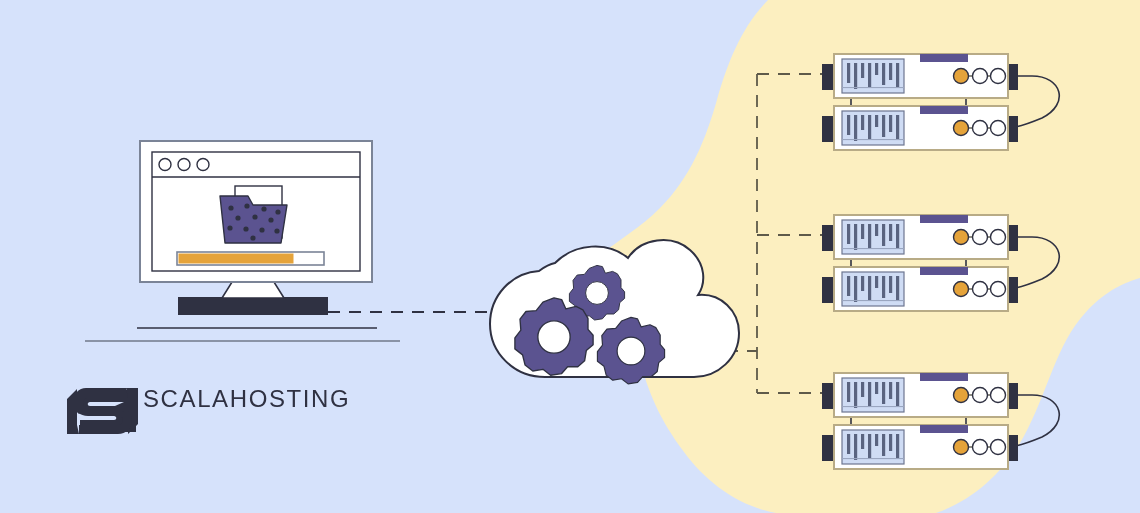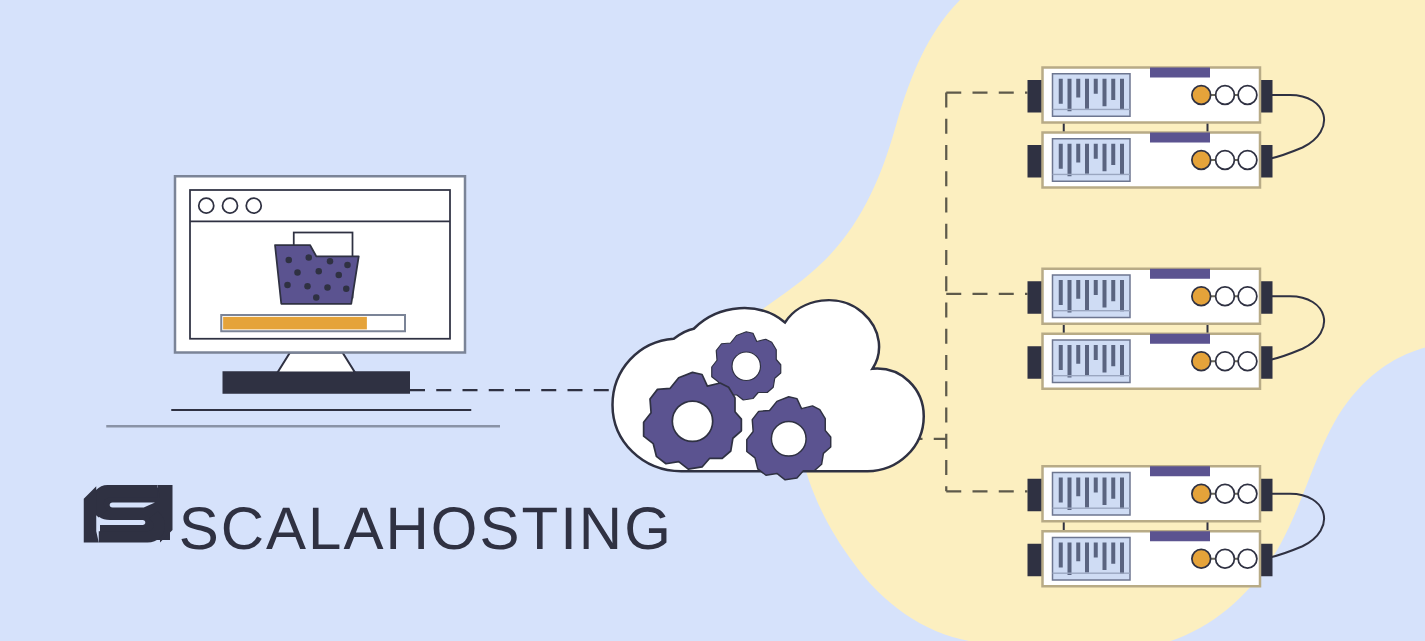--- a/index.html
+++ b/index.html
@@ -23,27 +23,26 @@
     top: 0;
     width: 1140px;
     height: 513px;
     display: block;
   }
   .brand-text {
     position: absolute;
     left: 143px;
     top: 387px;
     font-family: "Liberation Sans", sans-serif;
-    font-size: 48px;
+    font-size: 24px;
     letter-spacing: 1.6px;
     color: #2f3142;
     font-weight: 400;
     white-space: nowrap;
     line-height: 1;
-    margin-top: 13px;
   }
 </style>
 </head>
 <body>
 
 <div id="stage" style="background: rgb(214, 226, 251);">
 
   <svg id="art" viewBox="0 0 1140 513" xmlns="http://www.w3.org/2000/svg">
 
     <defs>

